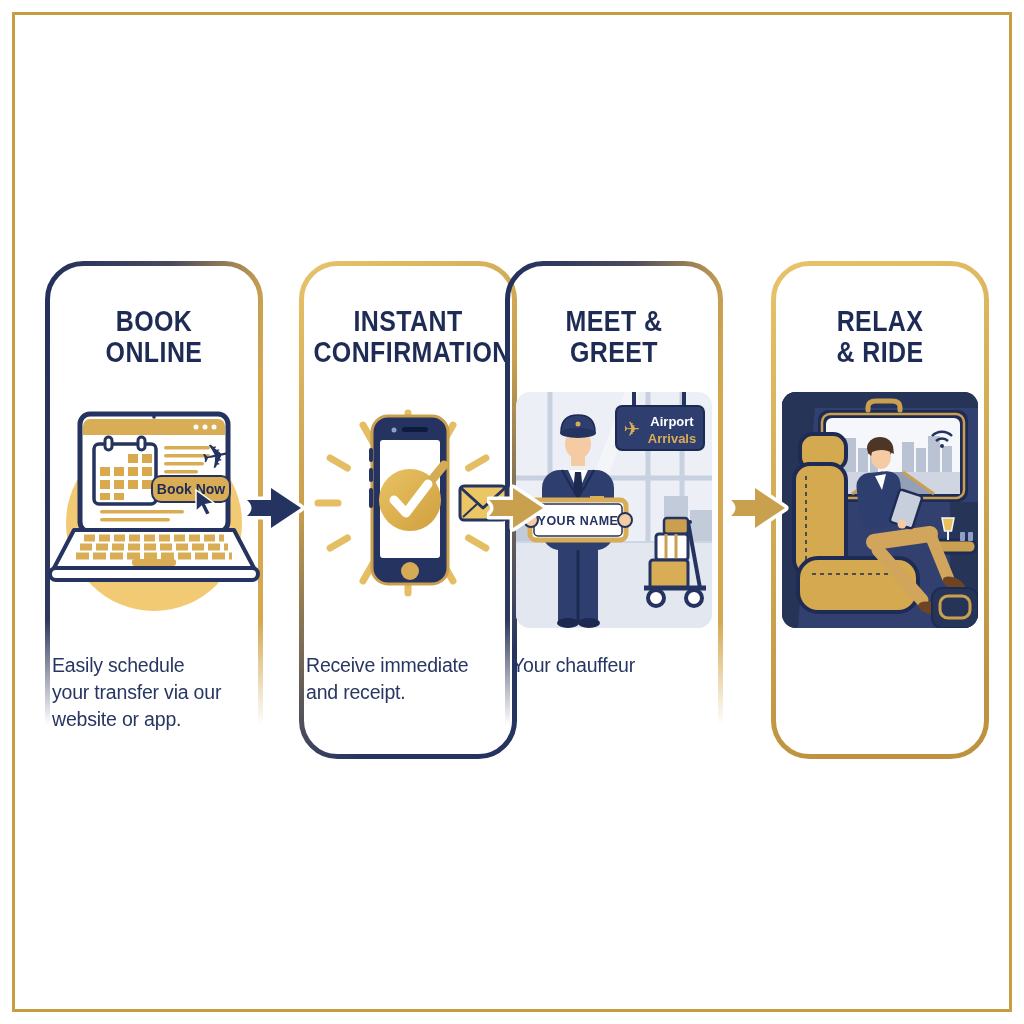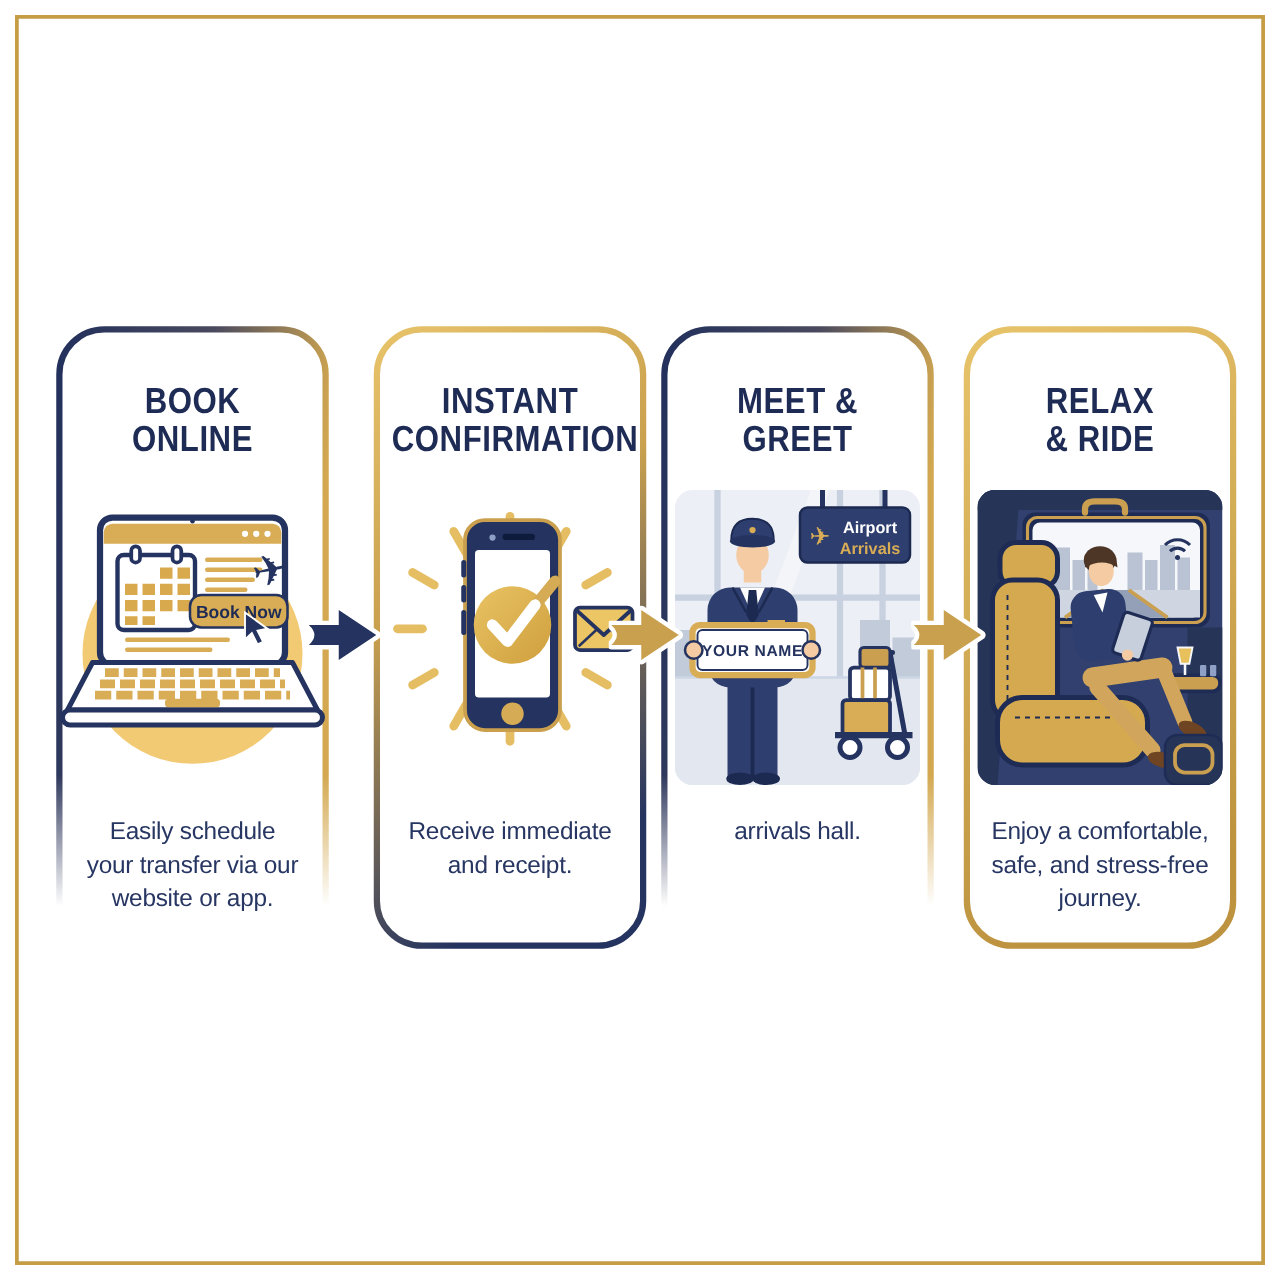--- a/index.html
+++ b/index.html
@@ -5,21 +5,21 @@
   html,body{margin:0;padding:0;background:#ffffff;}
   .stage{position:relative;width:1024px;height:1024px;background:#ffffff;overflow:hidden;
          font-family:"Liberation Sans", sans-serif;}
   .outer-frame{position:absolute;left:12px;top:12px;right:12px;bottom:12px;
                border:3px solid #c49d44;pointer-events:none;}
   .card{position:absolute;top:260px;width:220px;height:500px;}
   .card-border{position:absolute;left:0;top:0;}
   .card-title{position:absolute;top:46px;left:0;width:100%;text-align:center;
               color:#1e2b55;font-weight:bold;font-size:29px;line-height:31px;
               letter-spacing:.5px;transform:scaleX(.86);transform-origin:center;}
-  .card-caption{position:absolute;top:392px;left:8px;right:8px;text-align:center;
+  .card-caption{position:absolute;top:392px;left:8px;right:8px;
                 color:#273662;font-size:19.5px;line-height:27px;letter-spacing:-.2px;}
   .card-caption span{display:block;}
   .illus{position:absolute;left:0;top:128px;}
   .illus-photo{position:absolute;left:12px;top:132px;}
   .arrow{position:absolute;top:480px;width:60px;height:56px;}
   .arrow svg path{paint-order:stroke;stroke:#ffffff;stroke-width:7;stroke-linejoin:round;}
   svg text{font-family:"Liberation Sans", sans-serif;}
 </style>
 </head>
 <body>
@@ -165,21 +165,21 @@
         <line x1="165" y1="129" x2="179" y2="116" stroke="#24335f" stroke-width="2"></line>
         <line x1="205" y1="129" x2="191" y2="116" stroke="#24335f" stroke-width="2"></line>
       </g>
     </svg>
     <div class="card-caption">
       <span>Receive immediate</span>
         <span>and receipt.</span>
     </div>
   </div>
 
-  <div class="card" style="left:528px">
+  <div class="card" style="left:504px">
     <svg class="card-border" width="220" height="500">
       <defs>
         <linearGradient id="bg3" x1="0" y1="0" x2="1" y2="0.25">
           <stop offset="0" stop-color="#22305c"></stop>
             <stop offset="0.55" stop-color="#4a4a5e"></stop>
             <stop offset="1" stop-color="#d3a850"></stop>
         </linearGradient>
         <linearGradient id="bm3g" x1="0" y1="0" x2="0" y2="1">
           <stop offset="0.72" stop-color="#fff"></stop>
             <stop offset="0.93" stop-color="#000"></stop>
@@ -259,21 +259,21 @@
             <rect x="14" y="108" width="96" height="40" rx="6" fill="#ffffff" stroke="#d9ad55" stroke-width="5"></rect>
             <rect x="18" y="112" width="88" height="32" rx="4" fill="none" stroke="#24335f" stroke-width="1.5"></rect>
             <text x="62" y="133" text-anchor="middle" font-size="12.5" font-weight="bold" fill="#24335f" letter-spacing="0.5">YOUR NAME</text>
           </g>
           <circle cx="15" cy="128" r="7" fill="#f4cba3" stroke="#24335f" stroke-width="2"></circle>
           <circle cx="109" cy="128" r="7" fill="#f4cba3" stroke="#24335f" stroke-width="2"></circle>
         </g>
       </g>
     </svg>
     <div class="card-caption">
-        <span>arrivals hall.</span>
+      <span>Your chauffeur</span>
     </div>
   </div>
 
   <div class="card" style="left:770px">
     <svg class="card-border" width="220" height="500">
       <defs>
         <linearGradient id="bg4" x1="0" y1="0" x2="0.2" y2="1">
           <stop offset="0" stop-color="#e7c36a"></stop>
             <stop offset="1" stop-color="#bd9340"></stop>
         </linearGradient>
@@ -351,25 +351,20 @@
           <path d="M86,56 q12,-8 25,-2 l1,8 q-12,-8 -26,0 z" fill="#4d3626"></path>
           <rect x="112" y="100" width="24" height="34" rx="3" fill="#c7cfdc" stroke="#1e2c55" stroke-width="2.5" transform="rotate(18 124 117)"></rect>
           <circle cx="120" cy="132" r="4.5" fill="#f4cba3"></circle>
         </g>
         <g>
           <rect x="150" y="196" width="46" height="40" rx="10" fill="#263457" stroke="#1e2c55" stroke-width="2"></rect>
           <rect x="158" y="204" width="30" height="22" rx="8" fill="none" stroke="#caa050" stroke-width="3"></rect>
         </g>
       </g>
     </svg>
-    <div class="card-caption">
-      <span>Enjoy a comfortable,</span>
-        <span>safe, and stress-free</span>
-        <span>journey.</span>
-    </div>
   </div>
 
   <div class="arrow" style="left:245px">
     <svg width="60" height="56" viewBox="0 0 60 56">
       <path d="M2,20 L26,20 L26,8 L56,28 L26,48 L26,36 L2,36 Q11,28 2,20 Z" fill="#24335f"></path>
     </svg>
   </div>
   <div class="arrow" style="left:487px">
     <svg width="60" height="56" viewBox="0 0 60 56">
       <path d="M2,20 L26,20 L26,8 L56,28 L26,48 L26,36 L2,36 Q11,28 2,20 Z" fill="#c9a04e"></path>

